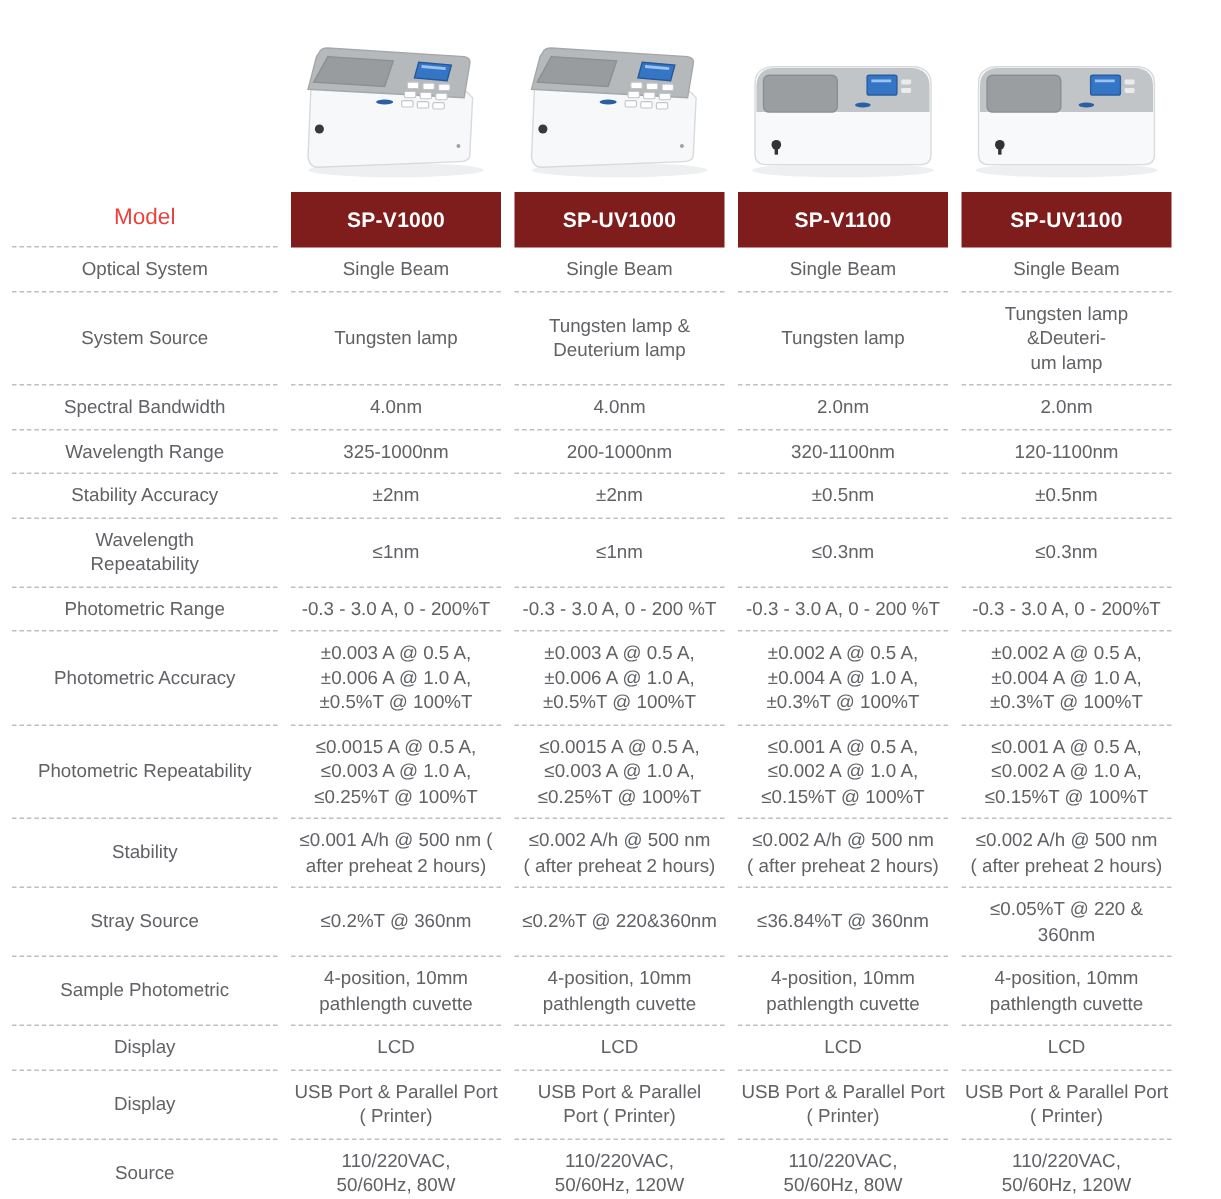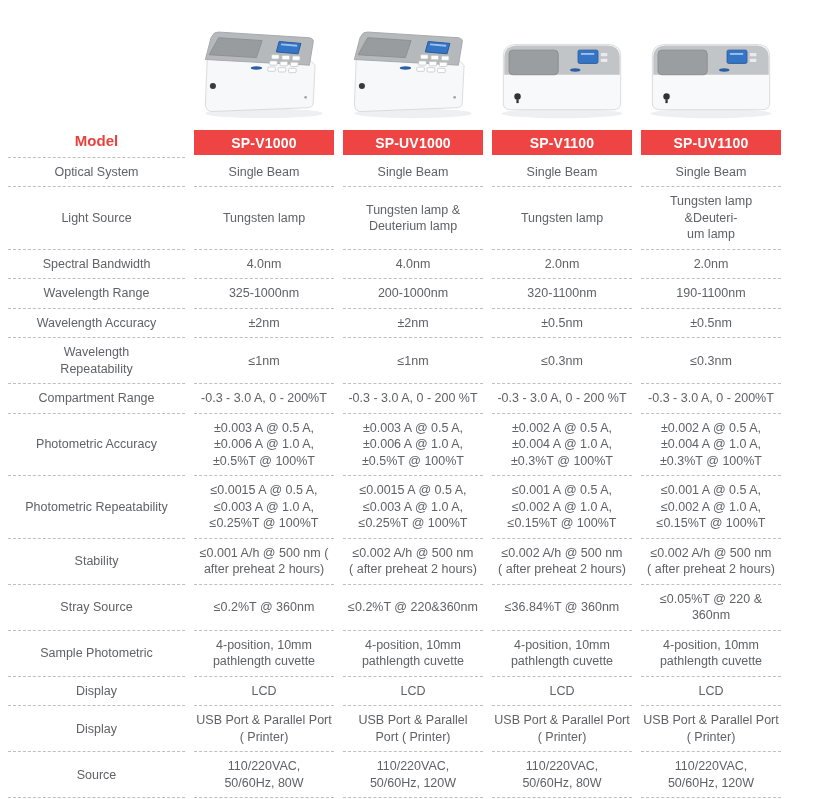--- a/index.html
+++ b/index.html
@@ -27,28 +27,28 @@
   .row { display:contents; }
   .cell {
     display:flex; align-items:center; justify-content:center;
     text-align:center; padding:6px 2px;
     font-size:12.5px; line-height:1.32;
     border-bottom:1px dashed #bdbfc1;
     white-space:pre-line;
   }
 
   .model-label {
-    color:#e8423d; font-weight:bold; font-size:15px;
+    color:#e8423d; font-weight:normal; font-size:15px;
     padding:3px 2px 6px 2px;
   }
   .model-header {
-    background:#ef4444; color:#ffffff;
+    background:#7f1d1d; color:#ffffff;
     font-weight:bold; font-size:14px;
     border-bottom:none;
-    padding:4px 2px; height:25px; align-self:center;
+    padding:4px 2px; height:37px; align-self:center;
     letter-spacing:0.2px;
   }
 </style>
 </head>
 <body>
 
 <div class="page">
 
   <div class="grid5 products-row">
     <div class="product-cell"></div>
@@ -148,21 +148,21 @@
 
     <div class="row">
       <div class="cell">Optical System</div>
       <div class="cell">Single Beam</div>
       <div class="cell">Single Beam</div>
       <div class="cell">Single Beam</div>
       <div class="cell">Single Beam</div>
     </div>
 
     <div class="row">
-      <div class="cell">Light Source</div>
+      <div class="cell">System Source</div>
       <div class="cell">Tungsten lamp</div>
       <div class="cell">Tungsten lamp &amp;
 Deuterium lamp</div>
       <div class="cell">Tungsten lamp</div>
       <div class="cell">Tungsten lamp &amp;Deuteri-
 um lamp</div>
     </div>
 
     <div class="row">
       <div class="cell">Spectral Bandwidth</div>
@@ -170,42 +170,42 @@
       <div class="cell">4.0nm</div>
       <div class="cell">2.0nm</div>
       <div class="cell">2.0nm</div>
     </div>
 
     <div class="row">
       <div class="cell">Wavelength Range</div>
       <div class="cell">325-1000nm</div>
       <div class="cell">200-1000nm</div>
       <div class="cell">320-1100nm</div>
-      <div class="cell">190-1100nm</div>
-    </div>
-
-    <div class="row">
-      <div class="cell">Wavelength Accuracy</div>
+      <div class="cell">120-1100nm</div>
+    </div>
+
+    <div class="row">
+      <div class="cell">Stability Accuracy</div>
       <div class="cell">±2nm</div>
       <div class="cell">±2nm</div>
       <div class="cell">±0.5nm</div>
       <div class="cell">±0.5nm</div>
     </div>
 
     <div class="row">
       <div class="cell">Wavelength
 Repeatability</div>
       <div class="cell">≤1nm</div>
       <div class="cell">≤1nm</div>
       <div class="cell">≤0.3nm</div>
       <div class="cell">≤0.3nm</div>
     </div>
 
     <div class="row">
-      <div class="cell">Compartment Range</div>
+      <div class="cell">Photometric Range</div>
       <div class="cell">-0.3 - 3.0 A, 0 - 200%T</div>
       <div class="cell">-0.3 - 3.0 A, 0 - 200 %T</div>
       <div class="cell">-0.3 - 3.0 A, 0 - 200 %T</div>
       <div class="cell">-0.3 - 3.0 A, 0 - 200%T</div>
     </div>
 
     <div class="row">
       <div class="cell">Photometric Accuracy</div>
       <div class="cell">±0.003 A @ 0.5 A,
 ±0.006 A @ 1.0 A,

